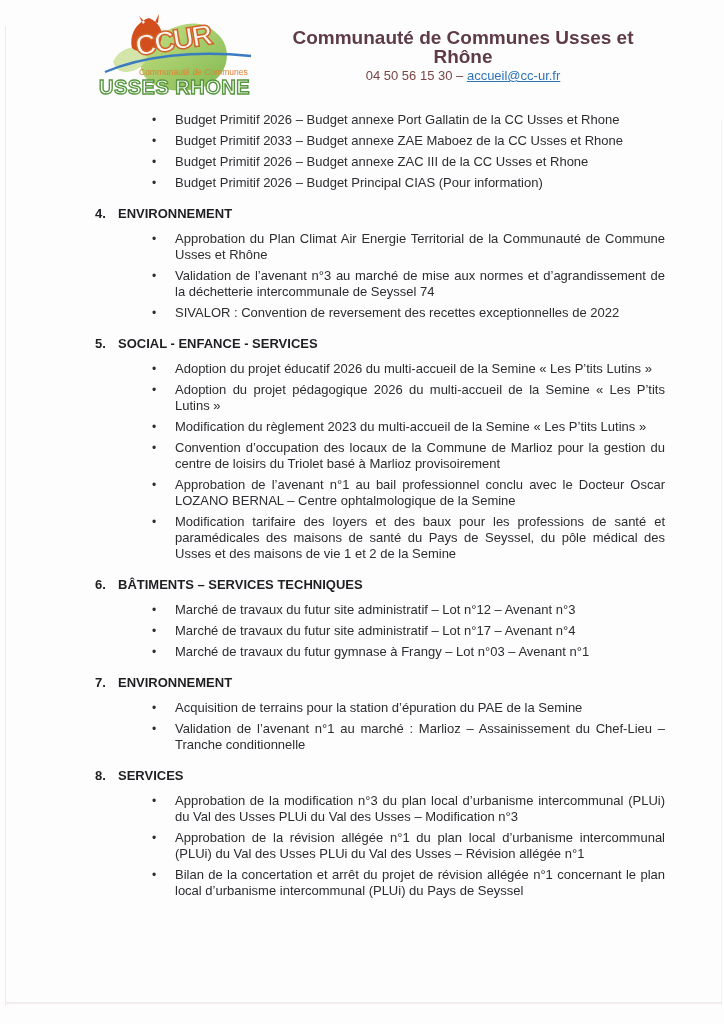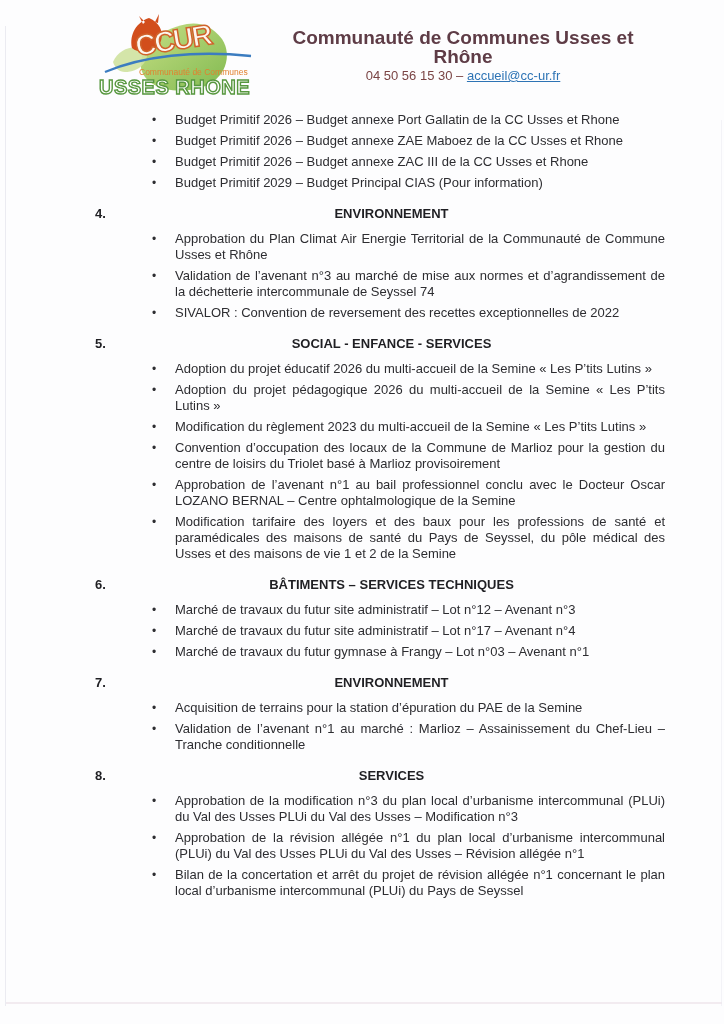--- a/index.html
+++ b/index.html
@@ -28,21 +28,21 @@
   .email-link { color:#2e74b5; text-decoration:underline; }
 
   
   .content { position:absolute; left:95px; top:112px; width:570px; }
   ul.items { list-style:none; margin:0; padding:0 0 0 57px; }
   li.item { display:flex; margin-bottom:5px; }
   .marker { flex:none; width:23px; font-size:12px; line-height:16px; color:#2d2d31; }
   .item-text { flex:1; text-align:justify; line-height:16px; font-size:13px; }
   .section-heading { display:flex; font-weight:bold; font-size:13px; color:#1f1f23; margin:15px 0 9px 0; line-height:16px; }
   .sec-num { flex:none; width:23px; }
-  .sec-title { flex:1;text-align:center; }
+  .sec-title { flex:1; }
   .intro { margin-top:0; }
 </style>
 </head>
 <body>
 
 <div class="scan-edge-left"></div>
 <div class="scan-edge-bottom"></div>
 <div class="scan-edge-right"></div>
 
 <div class="logo-wrap">
@@ -81,29 +81,29 @@
 
 <div class="content">
 
   <ul class="items intro">
     <li class="item">
       <span class="marker">•</span>
       <span class="item-text">Budget Primitif 2026 – Budget annexe Port Gallatin de la CC Usses et Rhone</span>
     </li>
     <li class="item">
       <span class="marker">•</span>
-      <span class="item-text">Budget Primitif 2026 – Budget annexe ZAE Maboez de la CC Usses et Rhone</span>
+      <span class="item-text">Budget Primitif 2033 – Budget annexe ZAE Maboez de la CC Usses et Rhone</span>
     </li>
     <li class="item">
       <span class="marker">•</span>
       <span class="item-text">Budget Primitif 2026 – Budget annexe ZAC III  de la CC Usses et Rhone</span>
     </li>
     <li class="item">
       <span class="marker">•</span>
-      <span class="item-text">Budget Primitif 2029 – Budget Principal CIAS (Pour information)</span>
+      <span class="item-text">Budget Primitif 2026 – Budget Principal CIAS (Pour information)</span>
     </li>
   </ul>
 
   <div class="section">
     <div class="section-heading">
       <span class="sec-num">4.</span>
       <span class="sec-title">ENVIRONNEMENT</span>
     </div>
     <ul class="items">
       <li class="item">

